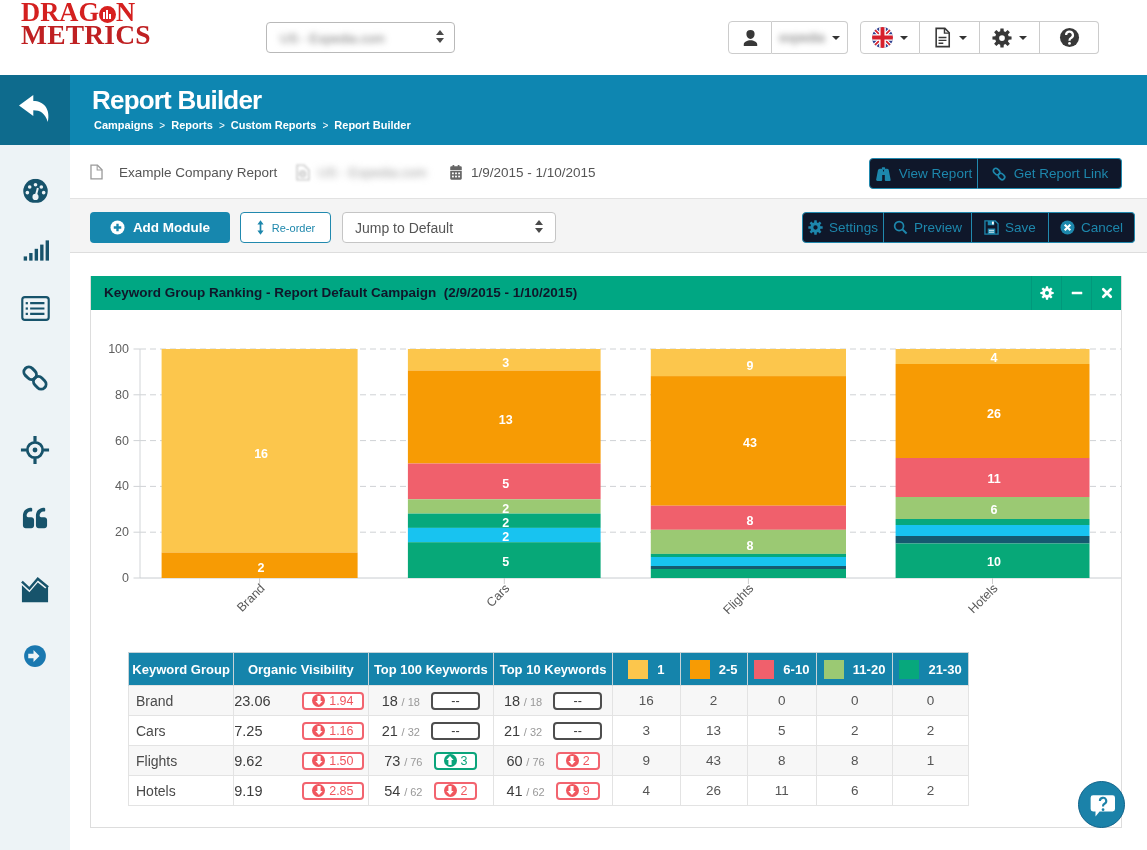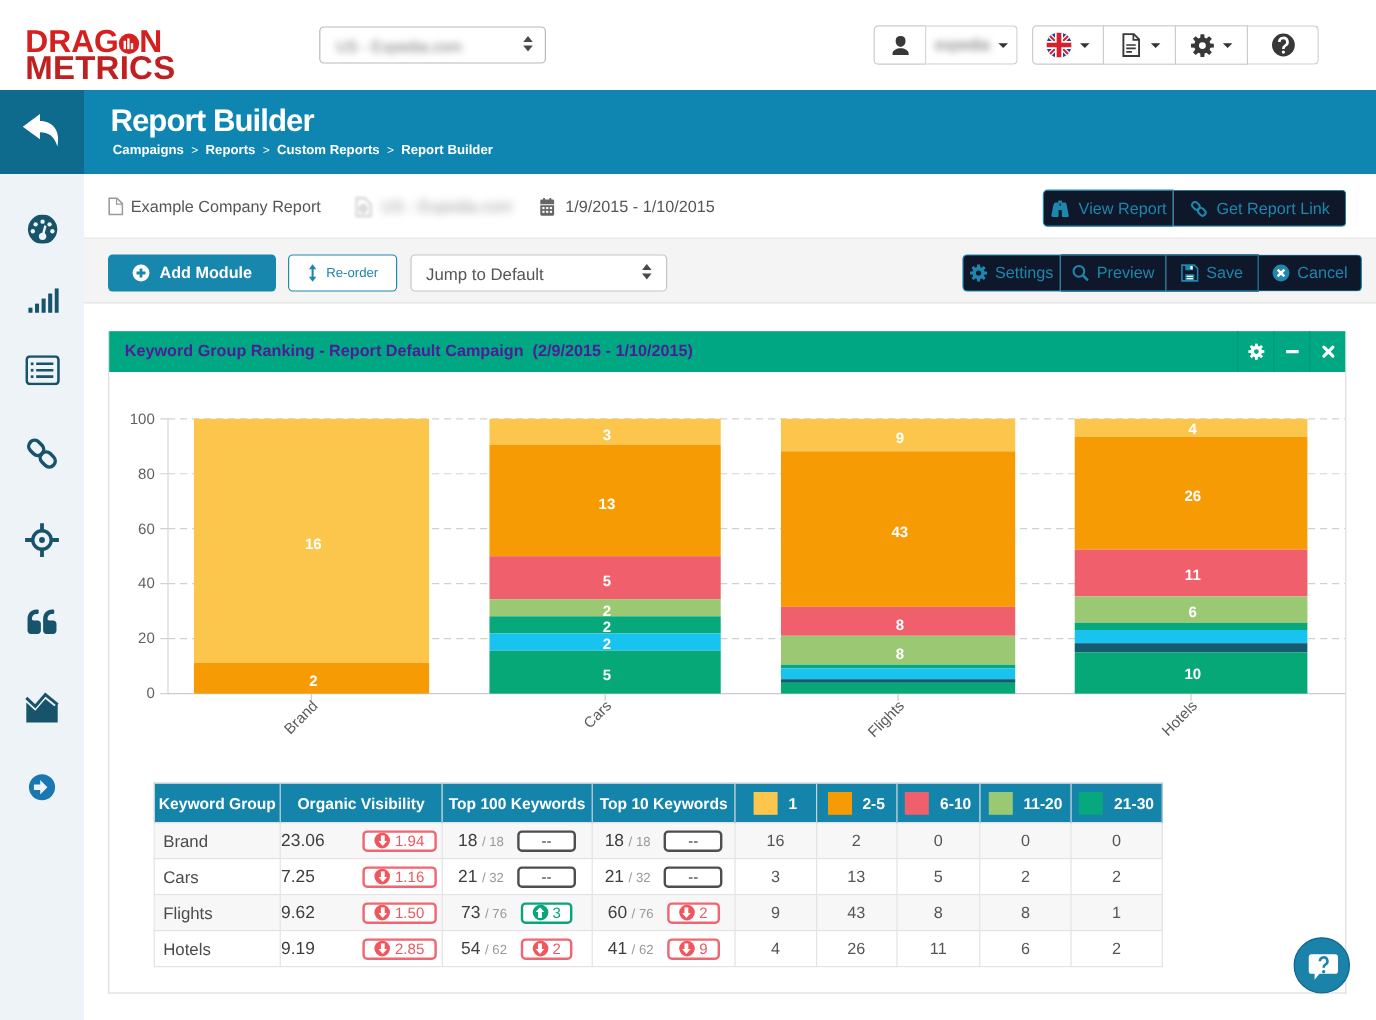--- a/index.html
+++ b/index.html
@@ -3,21 +3,21 @@
 <meta charset="utf-8">
 <style>
 * { margin:0; padding:0; box-sizing:border-box; }
 html,body { width:1147px; height:850px; overflow:hidden; background:#fff;
   font-family:"Liberation Sans", sans-serif; }
 #page { position:relative; width:1147px; height:850px; }
 .abs { position:absolute; }
 
 
 #topnav { left:0; top:0; width:1147px; height:75px; background:#fff; }
-#logo { left:21px; top:24px; width:140px; font-family:Liberation Sans, sans-serif;
+#logo { left:21px; top:2px; width:140px; font-family:Liberation Serif, serif;
   font-weight:bold; color:#d4201f; font-size:26.5px; line-height:21.5px; letter-spacing:0px; }
 #logo .l2 { color:#bf2022; font-size:27.5px; letter-spacing:0.2px; }
 #logo .oc { display:inline-block; width:17px; height:17px; background:#d8201f; border-radius:50%;
   position:relative; top:2px; }
 #logo .oc i { position:absolute; background:#fff; bottom:4px; }
 .updn { letter-spacing:0; }
 .tri { display:block; width:0; height:0; border-left:4px solid transparent; border-right:4px solid transparent; }
 .tri.up { border-bottom:5.5px solid #4a4a4a; margin-bottom:2.5px; }
 .tri.dn { border-top:5.5px solid #4a4a4a; }
 #projsel { left:266px; top:22px; width:189px; height:31px; border:1px solid #b9b9b9;
@@ -67,21 +67,21 @@
   display:flex; align-items:center; justify-content:center; }
 #jumpsel { position:absolute; left:272px; top:13px; width:214px; height:31px; background:#fff;
   border:1px solid #c5c5c5; border-radius:4px; color:#555; font-size:14px; }
 #jumpsel .lbl { position:absolute; left:12px; top:7px; }
 
 
 #content { left:70px; top:253px; width:1077px; height:597px; background:#fff; }
 #panel { position:absolute; left:20px; top:23px; width:1032px; height:552px;
   background:#fff; border:1px solid #ddd; border-top:none; }
 #phead { position:absolute; left:0px; top:0px; width:1030px; height:34px; background:#00a783;
-  color:#4c1d95; }
+  color:#0f172a; }
 #phead .t { position:absolute; left:13px; top:9px; font-size:13.5px; font-weight:bold; }
 #phead .icons { position:absolute; right:0; top:0; height:34px; display:flex; }
 #phead .icons .ic { width:30px; height:34px; display:flex; align-items:center; justify-content:center;
   border-left:1px solid #02987b; }
 
 
 #rtable { position:absolute; left:18px; top:376px; width:841px; border-collapse:collapse;
   font-size:13.5px; color:#444;margin-left:19px; }
 #rtable th { background:#1584ab; color:#fff; font-size:13px; font-weight:bold; height:33px;
   border:1px solid #c6d3d8; border-bottom:none; }
@@ -262,21 +262,21 @@
     <h1>Report Builder</h1>
     <div class="crumbs">Campaigns <span class="sep">&gt;</span> Reports <span class="sep">&gt;</span> Custom Reports <span class="sep">&gt;</span> Report Builder</div>
   </div>
 
   <div id="tb1" class="abs">
     <div class="meta" style="left:20px;">
         <svg width="13" height="16" viewBox="0 0 20 24">
           <path fill="none" stroke="#9a9a9a" stroke-width="2" d="M1.5 1.5 h10 l7 7 v14 h-17 z"></path>
           <path fill="none" stroke="#9a9a9a" stroke-width="1.6" d="M11 1.5 v7.5 h7.5"></path>
         </svg>
-        <span style="margin-left:6px;">Example Company Report</span>
+        <span style="margin-left:16px;">Example Company Report</span>
       </div>
     <div class="meta" style="left:226px;">
         <svg width="14" height="17" viewBox="0 0 20 24" style="filter:blur(1.2px);opacity:0.55;">
           <path fill="none" stroke="#999" stroke-width="2" d="M1.5 1.5 h10 l7 7 v14 h-17 z"></path>
           <circle cx="9.5" cy="14" r="4.5" fill="none" stroke="#999" stroke-width="1.5"></circle>
           <path stroke="#999" stroke-width="1.2" fill="none" d="M5 14 h9 M9.5 9.5 c-2.5 2.5 -2.5 6.5 0 9 c2.5 -2.5 2.5 -6.5 0 -9z"></path>
         </svg>
         <span style="filter:blur(3.5px);color:#999;margin-left:8px;">US - Expedia.com</span>
       </div>
     <div class="meta" style="left:379px;">

